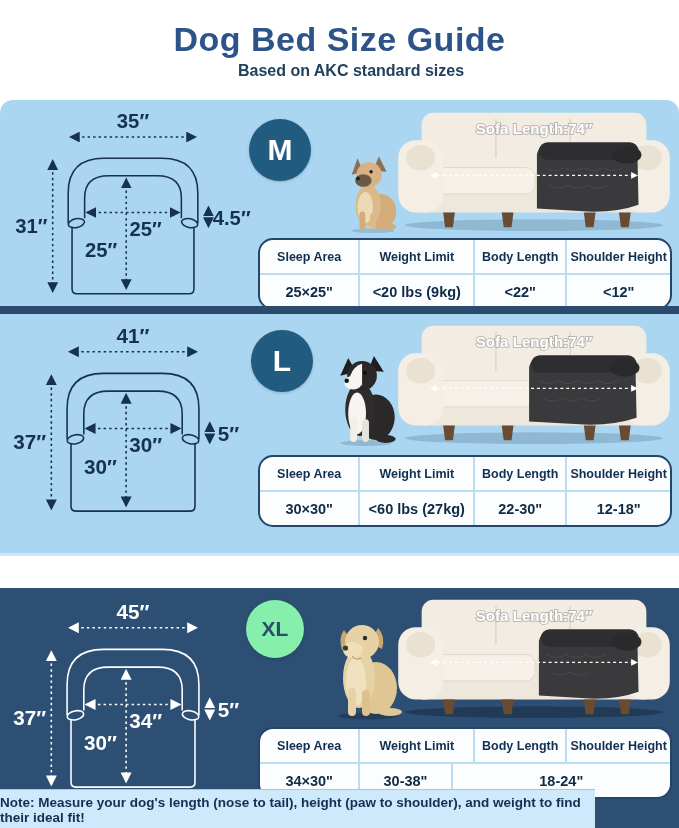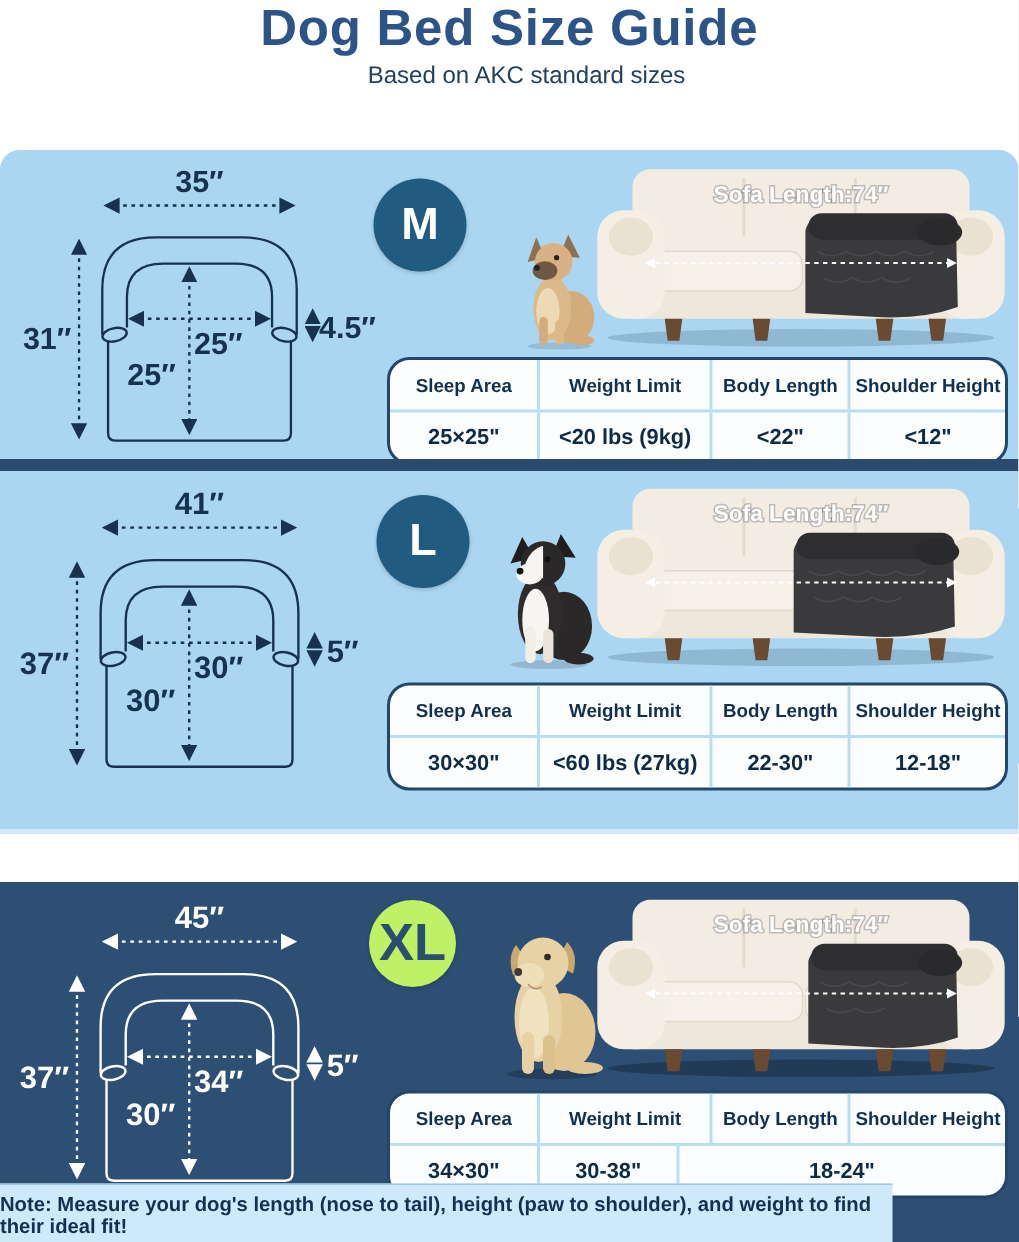--- a/index.html
+++ b/index.html
@@ -10,40 +10,40 @@
     --badge-bg:#215b80;
     --title-blue:#2d5488;
     --table-border:#24466a;
     --footer-bg:#cde9fb;
   }
   html,body{margin:0;padding:0;background:#e9eef3;}
   .page{position:relative;width:679px;height:828px;margin:0 auto;overflow:hidden;
         font-family:"Liberation Sans",sans-serif;background:#ffffff;}
   
   .hdr{position:absolute;left:0;top:0;width:679px;height:84px;background:#fff;text-align:center;}
-  .hdr .title{margin:0;padding-top:0;font-size:34px;font-weight:bold;color:var(--title-blue);letter-spacing:.5px;}
-  .hdr .subtitle{margin:3px 0 0 0;font-size:16px;font-weight:normal;color:#21415f;padding-left:23px;}
+  .hdr .title{margin:0;padding-top:20px;font-size:34px;font-weight:bold;color:var(--title-blue);letter-spacing:.5px;}
+  .hdr .subtitle{margin:3px 0 0 0;font-size:16px;font-weight:bold;color:#21415f;padding-left:23px;}
   
   .sec{position:absolute;left:0;width:679px;}
   .sec.light{background:var(--section-bg-light);}
   .sec.dark{background:var(--section-bg-dark);}
   .sec-m{top:100px;height:222px;border-radius:13px;}
   .divider{position:absolute;left:0;top:306px;width:679px;height:8px;background:var(--divider-navy);}
   .sec-l{top:314px;height:239px;padding-left:44px;}
   .divider2{position:absolute;left:0;top:553px;width:679px;height:3px;background:#cfe7f7;}
   .sec-xl{top:588px;height:277px;}
   
   .ftr{position:absolute;left:0;top:789px;width:595px;height:39px;background:var(--footer-bg);
        display:flex;align-items:center;border-top:1px solid #9fc8e2;}
   .ftr .note{font-size:13.5px;font-weight:bold;color:#132f52;}
   
   .badge{position:absolute;border-radius:50%;display:flex;align-items:center;justify-content:center;
          font-weight:bold;box-shadow:0 1px 3px rgba(0,0,0,.18);}
   .badge.navy{width:62px;height:62px;background:var(--badge-bg);color:#fff;font-size:30px;}
-  .badge.white{width:58px;height:58px;background:#bef264;color:#2b4d72;font-size:35px;}
+  .badge.white{width:58px;height:58px;background:#86efac;color:#2b4d72;font-size:21px;}
   .sec-m .badge{left:249px;top:19px;}
   .sec-l .badge{left:251px;top:16px;}
   .sec-xl .badge{left:246px;top:12px;}
   
   .diagram{position:absolute;}
   .sec-m .diagram{left:12px;top:8px;width:242px;height:208px;}
   .sec-l .diagram{left:10px;top:8px;width:246px;height:212px;}
   .sec-xl .diagram{left:10px;top:10px;width:246px;height:212px;}
   .diagram .bed{fill:none;stroke:var(--accent-navy);stroke-width:1.6;}
   .diagram .dim{fill:none;stroke:var(--accent-navy);stroke-width:1.6;stroke-dasharray:2.5 3.2;}

